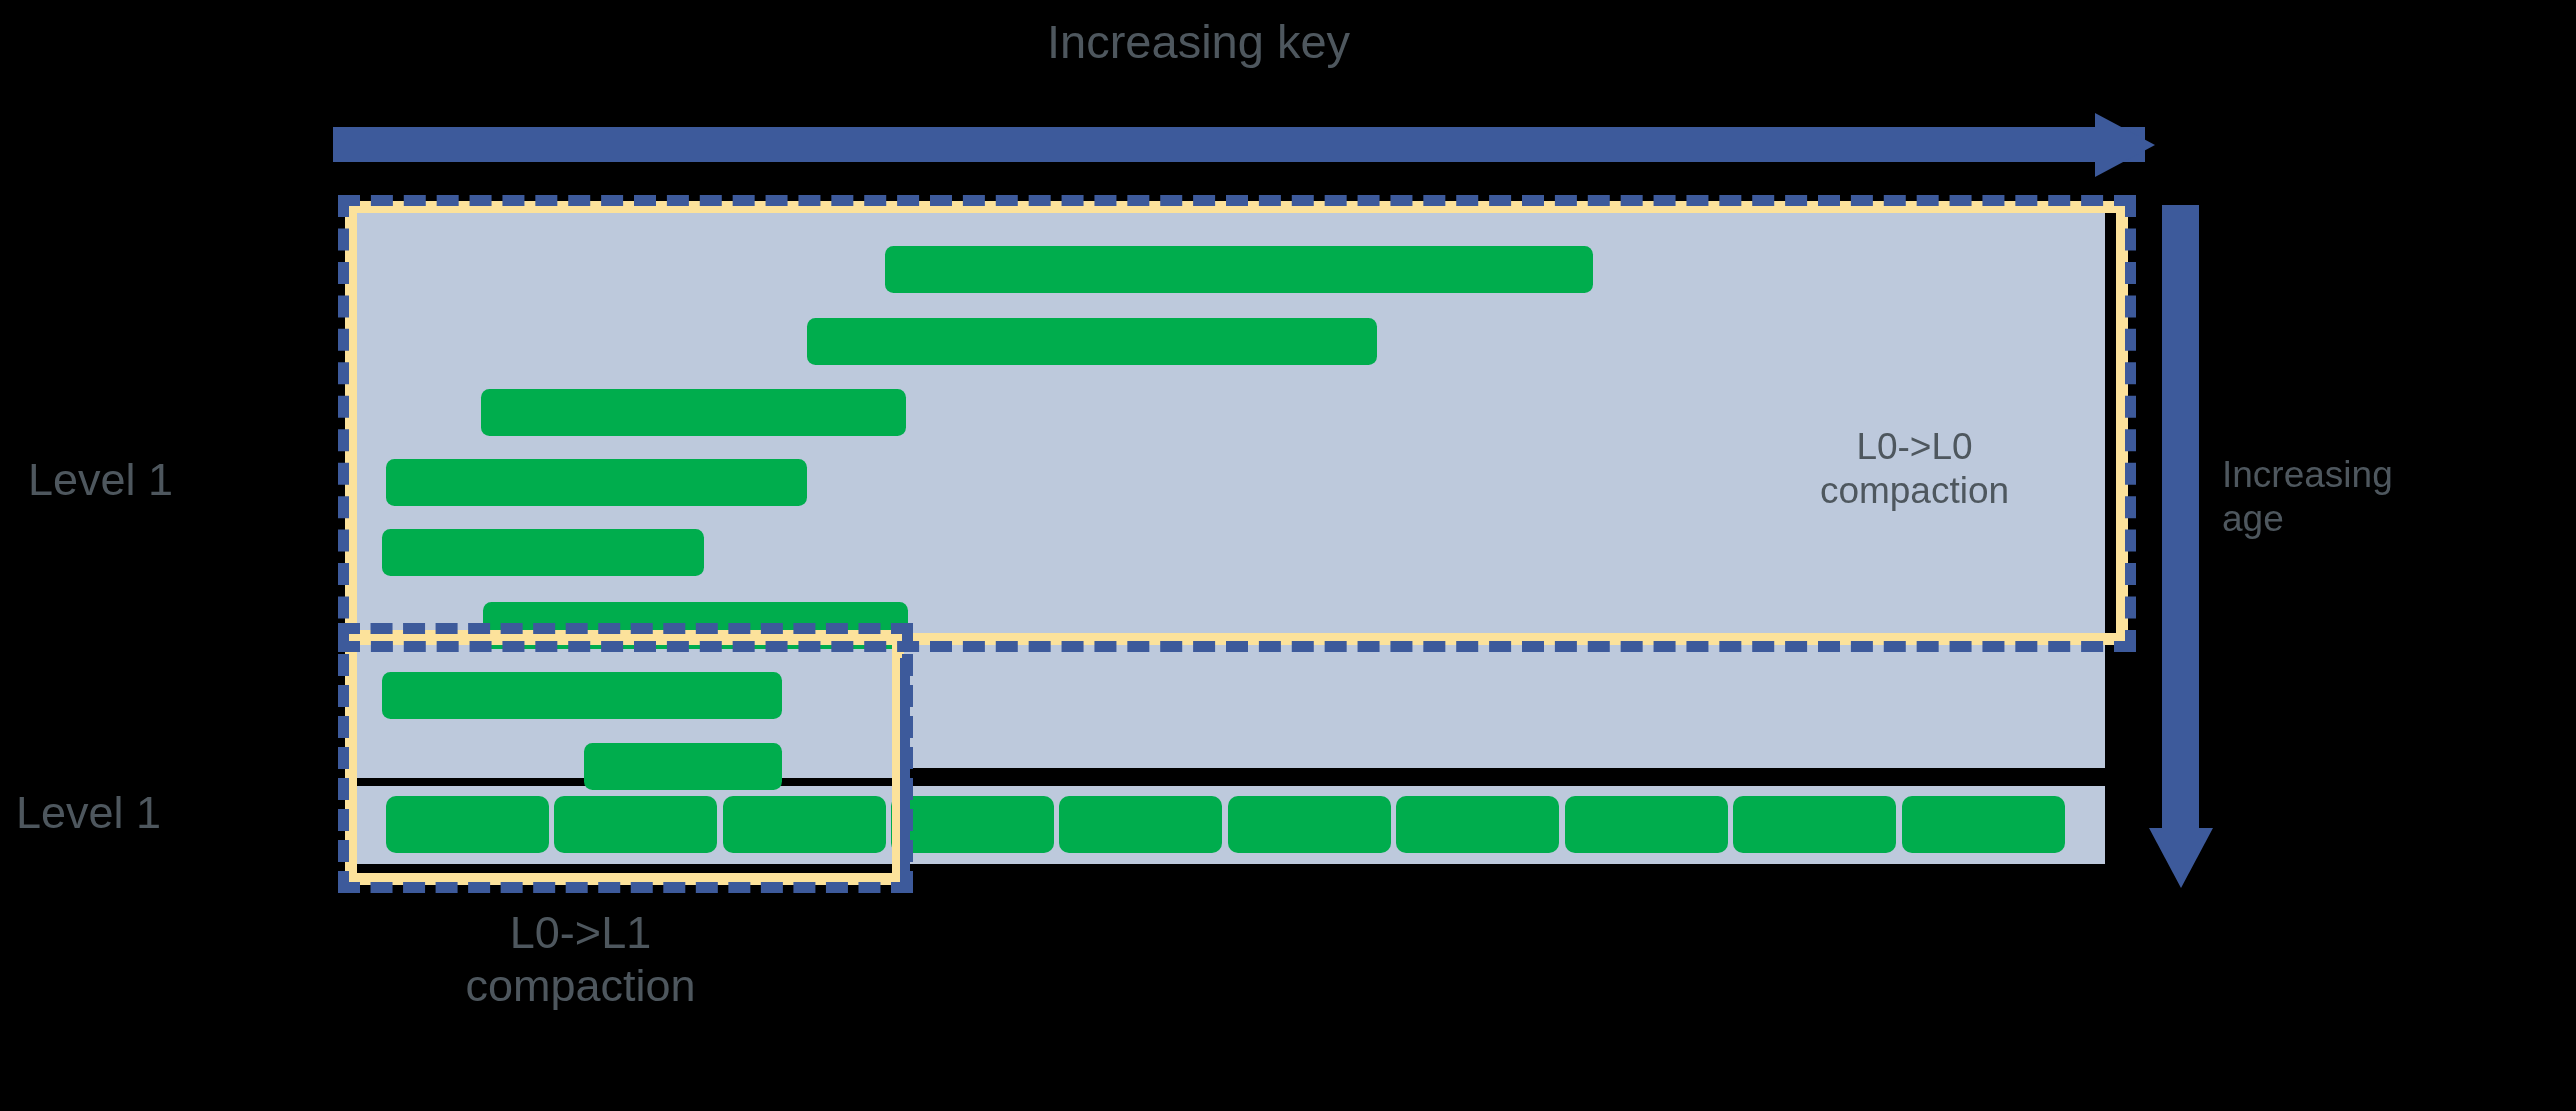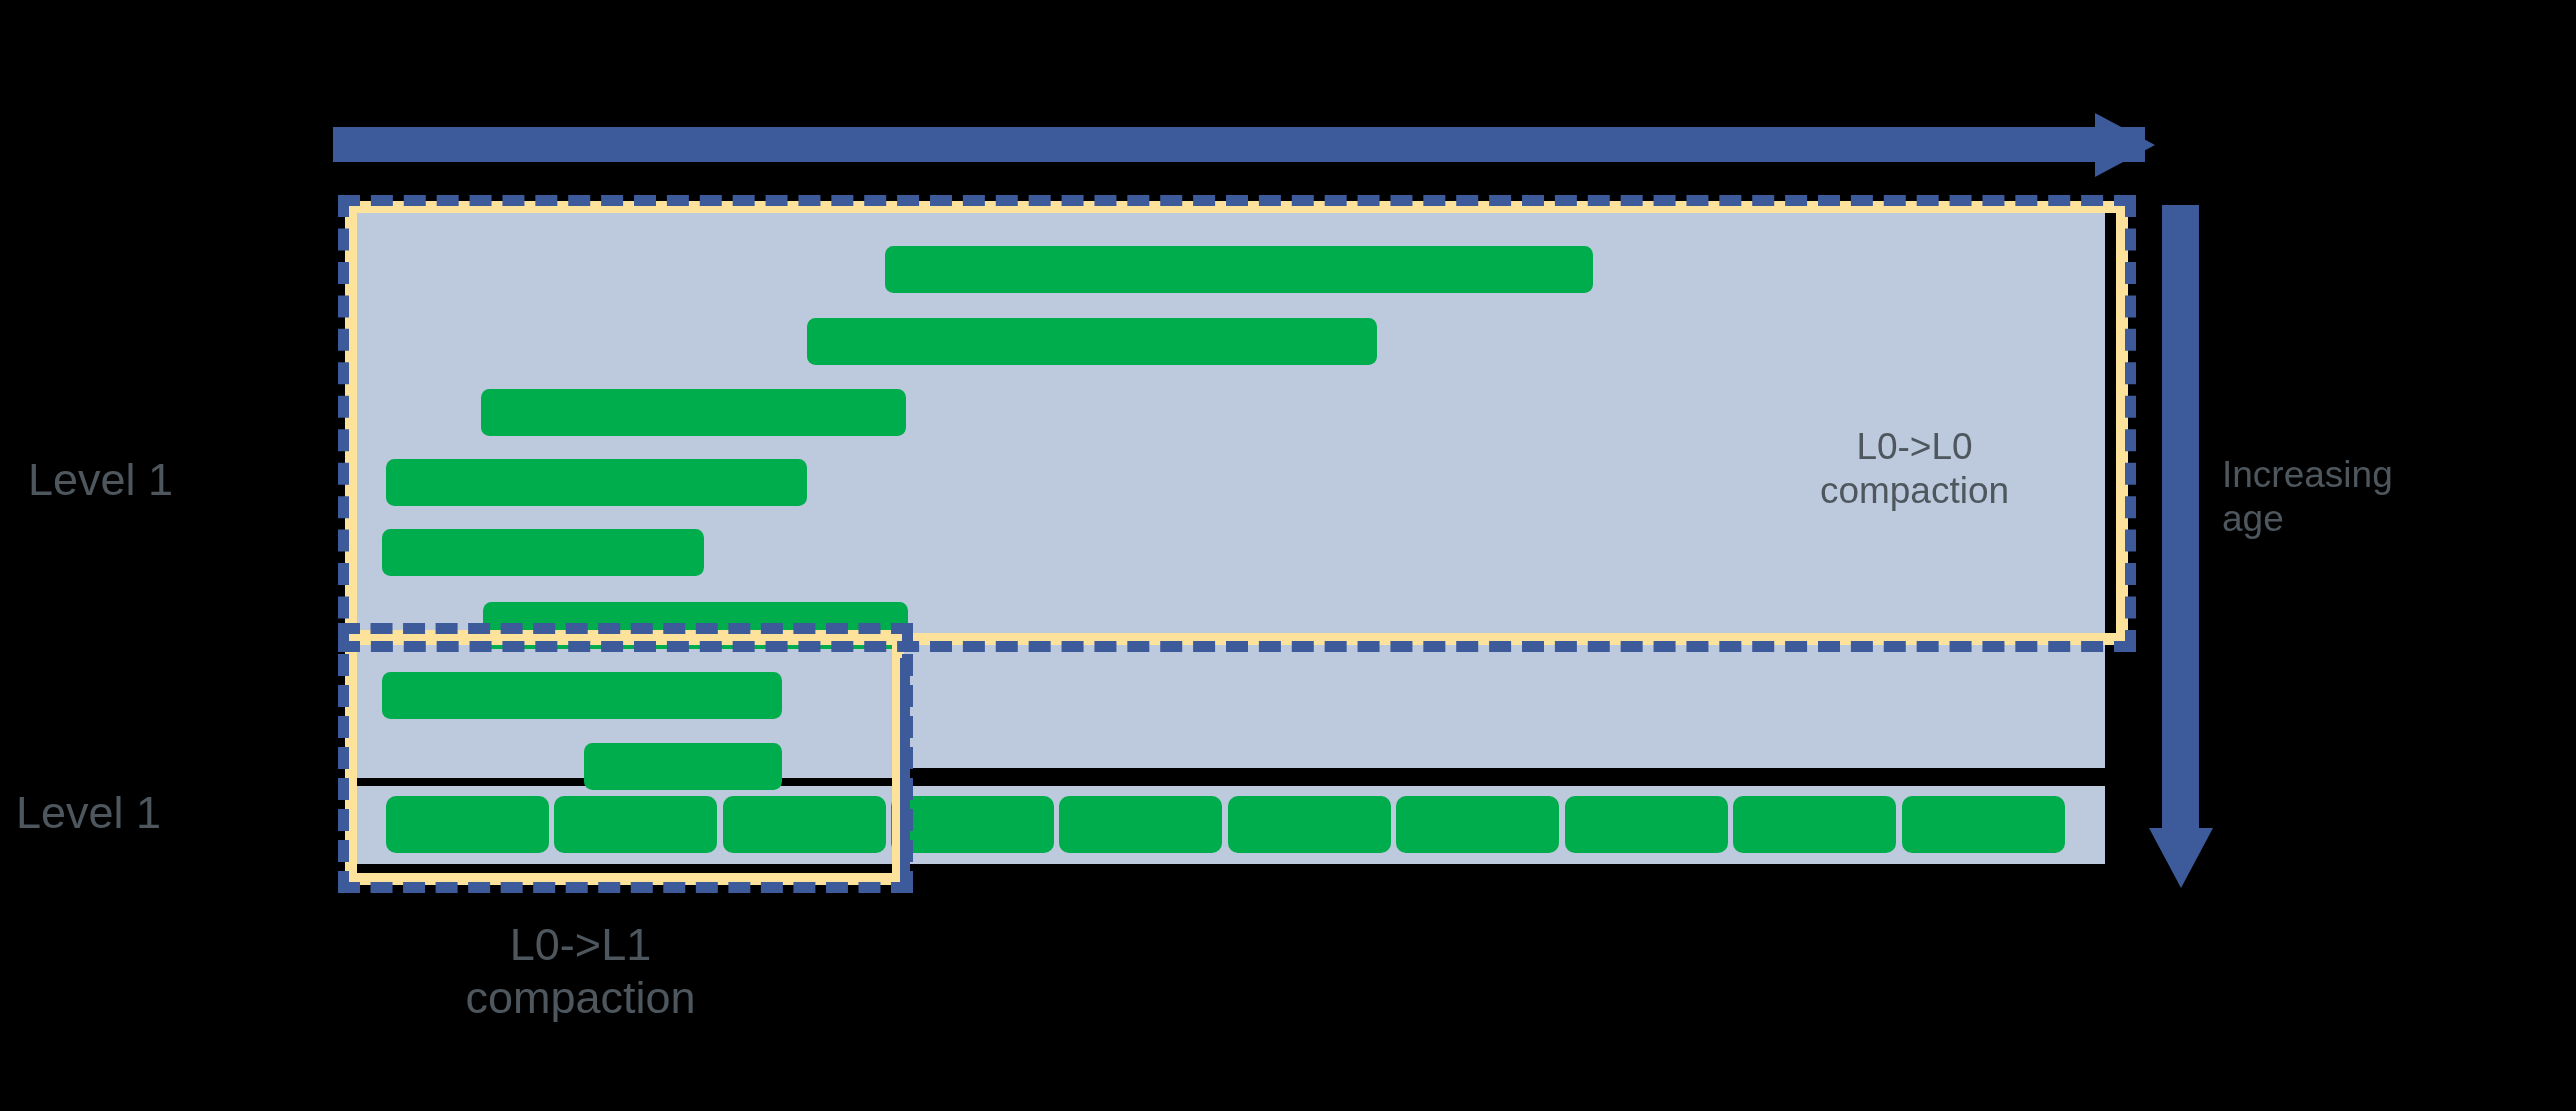--- a/index.html
+++ b/index.html
@@ -118,29 +118,30 @@
   }
   .tile{
     position:absolute;
     background:#00ad4d;
     border-radius:10px;
   }
   
   #title-key{ left:1047px; top:14px; font-size:47px;}
   #label-age{ left:2222px; top:453px; font-size:37px; width:333px;}
   #label-l0l0{ left:1748px; top:425px; font-size:37px; text-align:center; width:333px;}
-  #label-l0l1{ left:425px;  top:906px; font-size:45px; text-align:center; width:311px;margin-top:12px;}
+  #label-l0l1{ left:425px;  top:906px; font-size:45px; text-align:center; width:311px;}
   #label-level0{ left:28px; top:453px; font-size:45px;}
   #label-level1{ left:16px; top:786px; font-size:45px;}
 </style>
 </head>
 <body>
 
 <div id="stage">
 
+  <div class="lbl" id="title-key">Increasing key</div>
 
   <div id="key-arrow-shaft"></div>
   <div id="key-arrow-head"></div>
 
   <div id="age-arrow-shaft"></div>
   <div id="age-arrow-head"></div>
   <div class="lbl" id="label-age">Increasing
 age</div>
 
   <div class="lbl" id="label-level0">Level 1</div>

